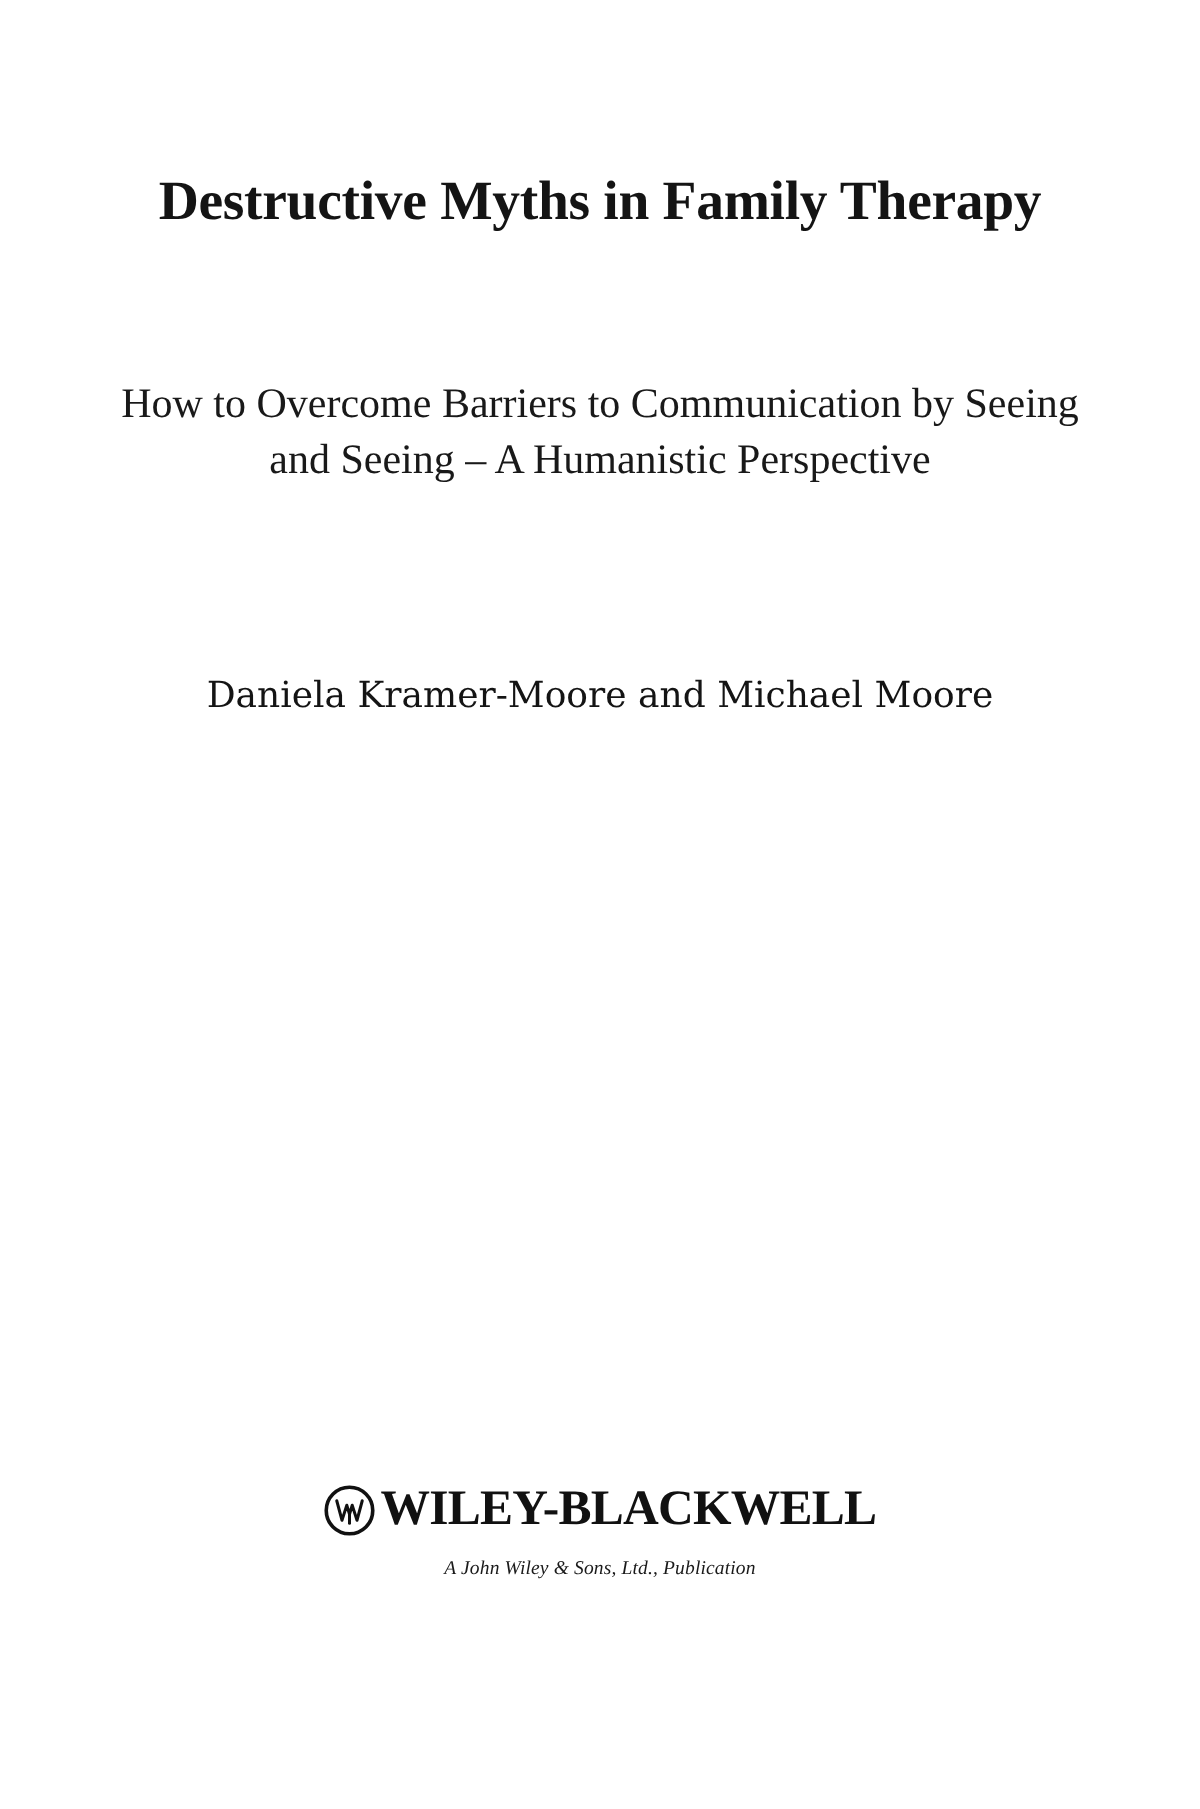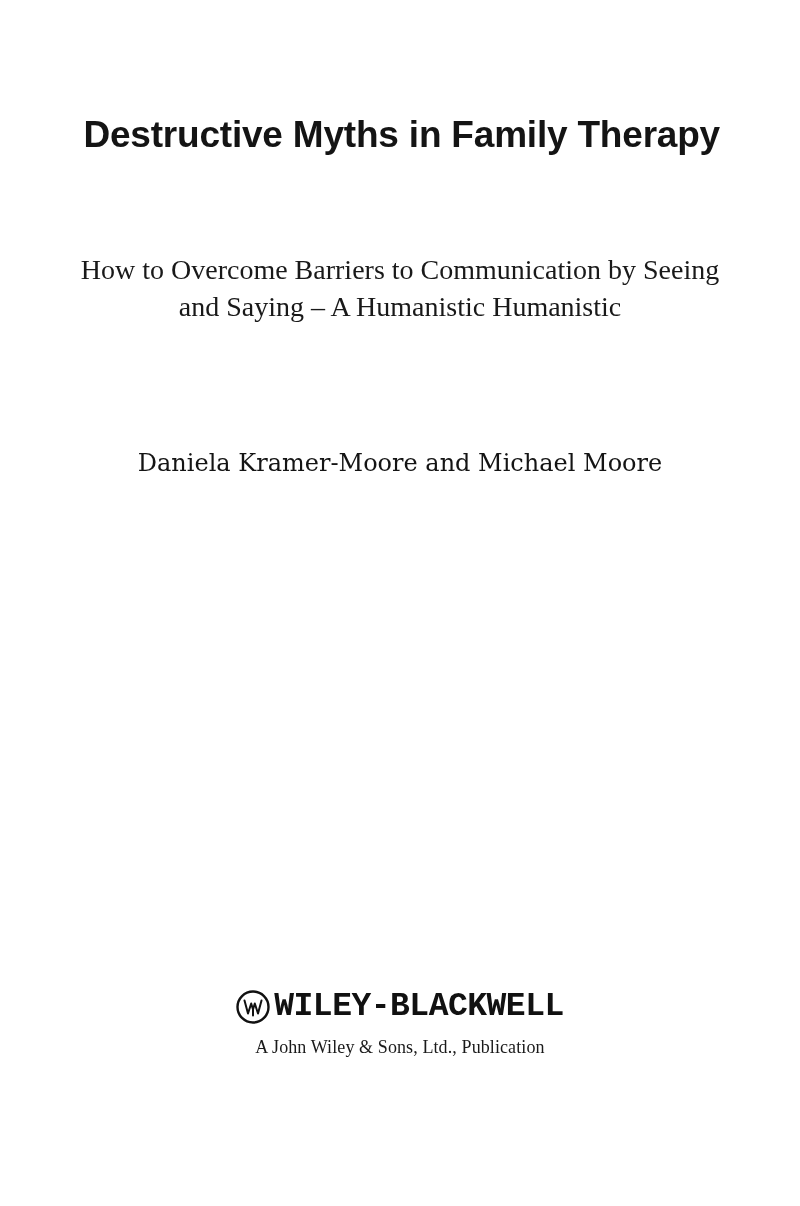--- a/index.html
+++ b/index.html
@@ -22,28 +22,27 @@
     background: #ffffff;
   }
   .title-block {
     position: absolute;
     top: 112px;
     left: 80px;
     width: 640px;
     text-align: center;
   }
   .book-title {
-    font-family: Liberation Sans, sans-serif;
+    font-family: Liberation Serif, serif;
     font-weight: bold;
     font-size: 37px;
     line-height: 1.25;
     letter-spacing: -0.2px;
     color: #141414;
     margin: 0;
-    text-align: right;
   }
   .subtitle-block {
     position: absolute;
     top: 252px;
     left: 70px;
     width: 660px;
     text-align: center;
   }
   .book-subtitle {
     font-family: "Liberation Serif", serif;
@@ -79,48 +78,49 @@
     display: flex;
     align-items: center;
     justify-content: center;
     gap: 4px;
   }
   .logo-mark {
     display: inline-block;
     line-height: 0;
   }
   .logo-word {
-    font-family: Liberation Mono, monospace;
+    font-family: Liberation Serif, serif;
     font-weight: bold;
     font-size: 33px;
     letter-spacing: -0.5px;
     color: #111111;
     line-height: 1;
     position: relative;
     top: -1px;
   }
   .publisher-line {
     margin-top: 13px;
     font-family: "Liberation Serif", serif;
-    font-size: 18px;
+    font-size: 13px;
     color: #1a1a1a;
     letter-spacing: 0.1px;
+    font-style: italic;
   }
 </style>
 </head>
 <body>
 
 <div class="page">
 
   <div class="title-block">
     <h1 class="book-title">Destructive Myths in Family Therapy</h1>
   </div>
 
   <div class="subtitle-block">
-    <p class="book-subtitle">How to Overcome Barriers to Communication by Seeing and Saying – A Humanistic Humanistic</p>
+    <p class="book-subtitle">How to Overcome Barriers to Communication by Seeing and Seeing – A Humanistic Perspective</p>
   </div>
 
   <div class="authors-block">
     <p class="authors">Daniela Kramer-Moore and Michael Moore</p>
   </div>
 
   <div class="publisher-block">
     <div class="logo-row">
       <span class="logo-mark">
         <svg width="34" height="34" viewBox="0 0 34 34" xmlns="http://www.w3.org/2000/svg">

